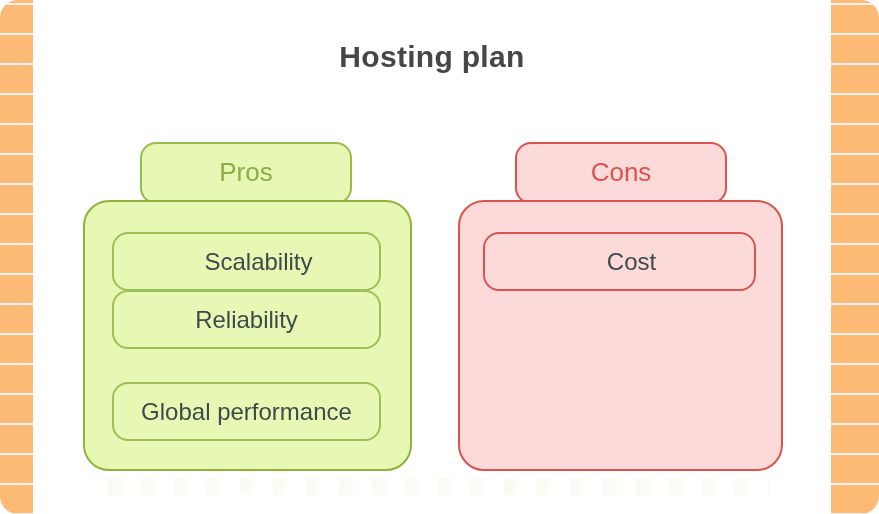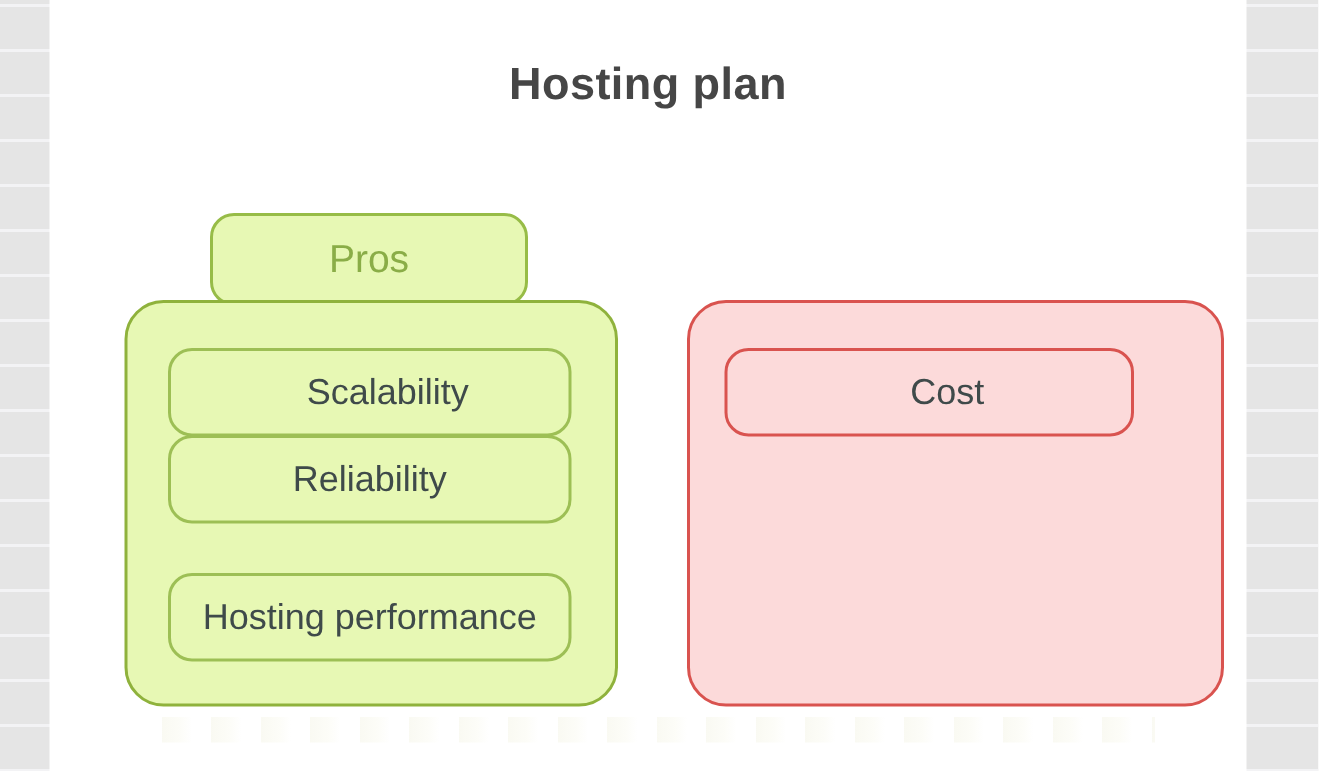--- a/index.html
+++ b/index.html
@@ -1,20 +1,20 @@
 <!DOCTYPE html>
 <html><head>
 <meta charset="utf-8">
 <style>
   html,body { margin:0; padding:0; }
   body { background:#ffffff; font-family:"Liberation Sans", sans-serif; }
 
   .stage {
     position:relative; width:879px; height:514px;
-    background:#e5e5e5; overflow:hidden;
+    background:#fdba74; overflow:hidden;border-radius:18px;
   }
 
   
   .ruled-bg {
     position:absolute; inset:0;
     background:repeating-linear-gradient(
       to bottom,
       transparent 0px, transparent 3px,
       #f3f3f5 3px, #f3f3f5 5px,
       transparent 5px, transparent 30px
@@ -42,21 +42,21 @@
   .tab .tab-label { margin-top:13px; }
   .tab.green { left:140px; background:#e7f8b4; border-color:#97bc47; color:#8aad47;text-align:center; }
   .tab.red   { left:515px; background:#fcdada; border-color:#d9534f; color:#d9534f; }
 
   .card {
     position:absolute; top:200px; height:271px;
     box-sizing:border-box; border:2.5px solid; border-radius:26px;
     z-index:2;
   }
   .card.green { left:83px;  width:329px; background:#e7f8b4; border-color:#8fb23c; }
-  .card.red   { left:458px; width:358px; background:#fcdada; border-color:#d9534f;text-align:right; }
+  .card.red   { left:458px; width:325px; background:#fcdada; border-color:#d9534f;text-align:right; }
 
   .item {
     position:absolute; height:59px;
     box-sizing:border-box; border:2px solid; border-radius:16px;
     display:flex; align-items:center; justify-content:center;
     font-size:24px; color:#3f4a4a;
   }
   .card.green .item { left:27px; width:269px; background:#e7f8b4; border-color:#9dbf55; }
   .card.red   .item { left:23px; width:273px; background:#fcdada; border-color:#d9534f; }
   .item.pos-0 { top:30px;padding-left:24px; }
@@ -87,24 +87,27 @@
     <span class="tab-label">Pros</span>
   </div>
   <div class="card green">
     <div class="item pos-0">
       <span>Scalability</span>
     </div>
     <div class="item pos-1">
       <span>Reliability</span>
     </div>
     <div class="item pos-2">
-      <span>Hosting performance</span>
+      <span>Global performance</span>
     </div>
   </div>
 
+  <div class="tab red">
+    <span class="tab-label">Cons</span>
+  </div>
   <div class="card red">
     <div class="item pos-0">
       <span>Cost</span>
     </div>
   </div>
 
   <div class="watermark"></div>
 
 </div>
 

